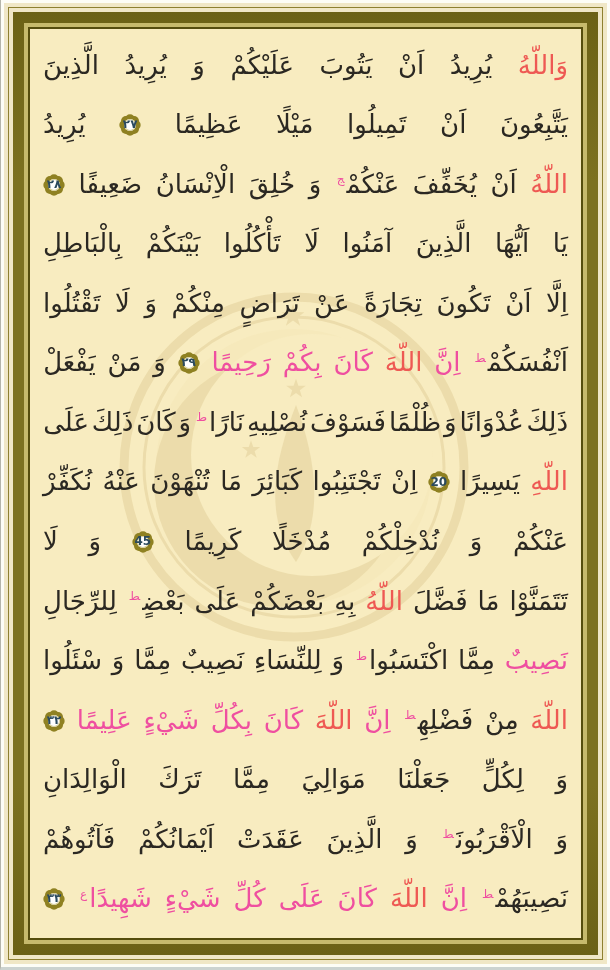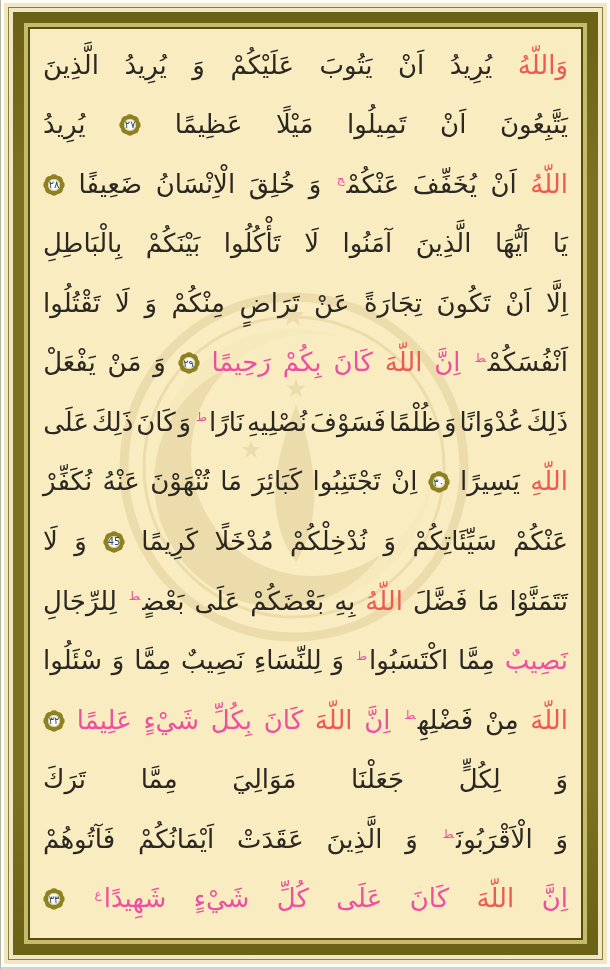--- a/index.html
+++ b/index.html
@@ -56,21 +56,21 @@
   sup.sm{
     font-size:12px;color:var(--highlight_pink);
     vertical-align:super;line-height:0;margin:0 2px;
   }
   .vmark{position:relative;width:22px;height:22px;flex:0 0 auto;align-self:center}
   .vsq{position:absolute;inset:2px;background:var(--rosette_olive);border-radius:5px}
   .vsq.b{transform:rotate(45deg)}
   .vcore{position:absolute;inset:5px;background:#ffffff;border-radius:50%;box-shadow:inset 0 0 0 1px #d8cf9a}
   .vnum{
     position:absolute;inset:0;display:flex;align-items:center;justify-content:center;
-    font-size:10px;font-weight:normal;color:var(--verse_num_navy);
+    font-size:12px;font-weight:bold;color:var(--verse_num_navy);
   }
 </style>
 </head>
 <body>
 
 <div class="sheet">
   <div class="f1">
     <div class="f2">
       <div class="f3">
         <div class="f4">
@@ -182,33 +182,32 @@
                   <span class="w k">ذَلِكَ</span>
                   <span class="w k">عَلَى</span>
                 </div>
                 <div class="line">
                   <span class="w r">اللّهِ</span>
                   <span class="w k">يَسِيرًا</span>
                   <span class="vmark">
                     <span class="vsq a"></span>
                     <span class="vsq b"></span>
                     <span class="vcore"></span>
-                    <span class="vnum">٣٠</span>
+                    <span class="vnum">20</span>
                   </span>
                   <span class="w k">اِنْ</span>
                   <span class="w k">تَجْتَنِبُوا</span>
                   <span class="w k">كَبَائِرَ</span>
                   <span class="w k">مَا</span>
                   <span class="w k">تُنْهَوْنَ</span>
                   <span class="w k">عَنْهُ</span>
                   <span class="w k">نُكَفِّرْ</span>
                 </div>
                 <div class="line">
                   <span class="w k">عَنْكُمْ</span>
-                  <span class="w k">سَيِّئَاتِكُمْ</span>
                   <span class="w k">وَ</span>
                   <span class="w k">نُدْخِلْكُمْ</span>
                   <span class="w k">مُدْخَلًا</span>
                   <span class="w k">كَرِيمًا</span>
                   <span class="vmark">
                     <span class="vsq a"></span>
                     <span class="vsq b"></span>
                     <span class="vcore"></span>
                     <span class="vnum">45</span>
                   </span>
@@ -254,31 +253,33 @@
                     <span class="vnum">٣٢</span>
                   </span>
                 </div>
                 <div class="line">
                   <span class="w k">وَ</span>
                   <span class="w k">لِكُلٍّ</span>
                   <span class="w k">جَعَلْنَا</span>
                   <span class="w k">مَوَالِيَ</span>
                   <span class="w k">مِمَّا</span>
                   <span class="w k">تَرَكَ</span>
+                  <span class="w k">الْوَالِدَانِ</span>
                 </div>
                 <div class="line">
                   <span class="w k">وَ</span>
                   <span class="w k">الْاَقْرَبُونَ<sup class="sm">ط</sup></span>
                   <span class="w k">وَ</span>
                   <span class="w k">الَّذِينَ</span>
                   <span class="w k">عَقَدَتْ</span>
                   <span class="w k">اَيْمَانُكُمْ</span>
                   <span class="w k">فَآتُوهُمْ</span>
                 </div>
                 <div class="line">
+                  <span class="w k">نَصِيبَهُمْ<sup class="sm">ط</sup></span>
                   <span class="w p">اِنَّ</span>
                   <span class="w r">اللّهَ</span>
                   <span class="w p">كَانَ</span>
                   <span class="w p">عَلَى</span>
                   <span class="w p">كُلِّ</span>
                   <span class="w p">شَيْءٍ</span>
                   <span class="w p">شَهِيدًا<sup class="sm">ع</sup></span>
                   <span class="vmark">
                     <span class="vsq a"></span>
                     <span class="vsq b"></span>

